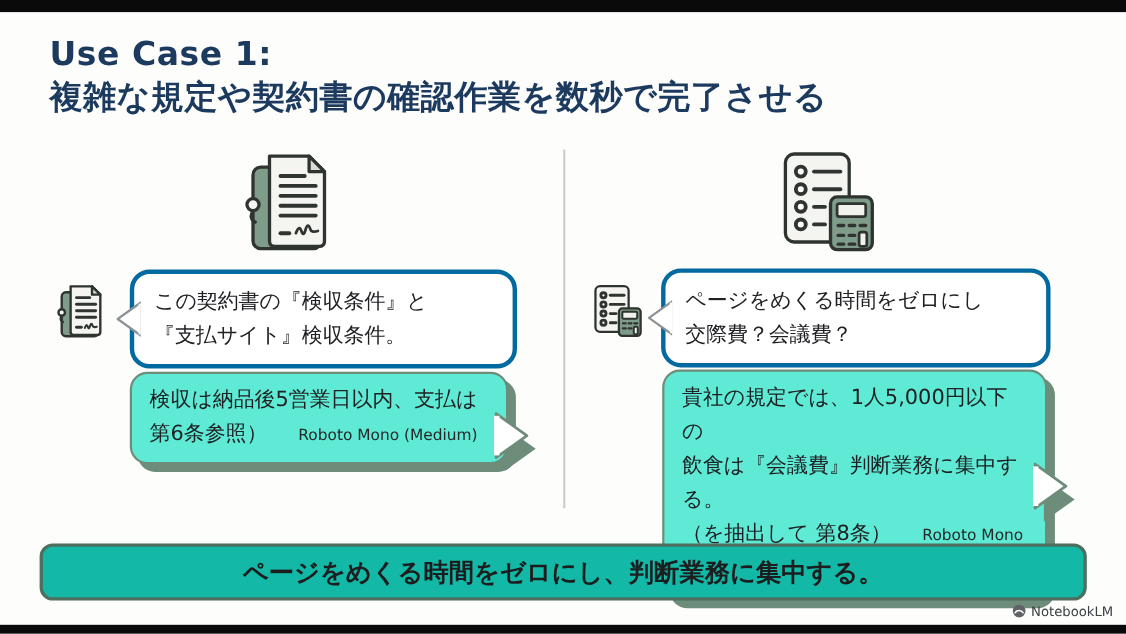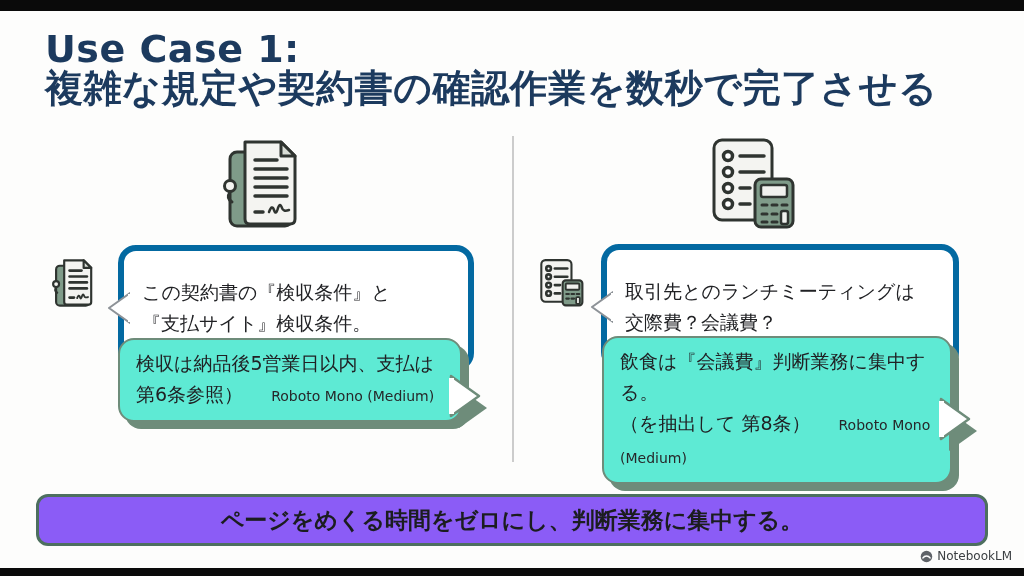--- a/index.html
+++ b/index.html
@@ -6,51 +6,51 @@
   .stage{
     position:relative;width:1024px;height:576px;overflow:hidden;
     background:#fdfdfc;
     font-family:"DejaVu Sans","Liberation Sans",sans-serif;
     color:#202124;
   }
   .bar{position:absolute;left:0;width:1024px;background:#0a0a0a;}
   .bar.top{top:0;height:11px;}
   .bar.bottom{bottom:0;height:8px;}
 
-  .title{position:absolute;left:45px;top:30px;color:#1c3a5e;font-weight:700;line-height:39px;font-size:38px;letter-spacing:.5px;}
+  .title{position:absolute;left:45px;top:30px;color:#1c3a5e;font-weight:700;line-height:39px;font-size:30px;letter-spacing:.5px;}
 
   .divider{position:absolute;left:512px;top:136px;width:2px;height:326px;background:#cccccc;}
 
   .icon-box{position:absolute;}
 
   
   .q-bubble{
-    position:absolute;background:#fff;border:6px solid #0369a1;border-radius:18px;
-    padding:26px 18px;font-size:19px;font-weight:500;line-height:31px;
+    position:absolute;background:#fff;border:4px solid #0369a1;border-radius:18px;
+    padding:10px 18px;font-size:19px;font-weight:500;line-height:31px;
   }
   .q-tail{position:absolute;left:-18px;top:50%;transform:translateY(-50%);}
 
   
   .a-bubble{
     position:absolute;background:#5eead4;border:2.5px solid #6e8c7a;border-radius:16px;
     box-shadow:7px 7px 0 0 #6e8c7a;
     padding:8px 16px;font-size:19px;font-weight:500;line-height:31px;
   }
   .a-tail{position:absolute;right:-31px;top:38%;}
   .font-note{font-size:14px;font-weight:400;margin-left:22px;color:#26282a;}
 
   .banner{
     position:absolute;left:36px;top:494px;width:946px;height:46px;
-    background:#8b5cf6;border:3px solid #4d6f5f;border-radius:12px;
+    background:#14b8a6;border:3px solid #4d6f5f;border-radius:12px;
     display:flex;align-items:center;justify-content:center;
     font-size:23px;font-weight:600;color:#1b1d1f;
   }
 
   .footer{
-    position:absolute;right:12px;top:549px;display:flex;align-items:center;gap:4px;
+    position:absolute;right:12px;top:549px;display:flex;gap:4px;
     font-size:12px;font-weight:500;color:#3c4043;
   }
 </style>
 </head>
 <body>
 
 <div class="stage">
   <div class="bar top"></div>
 
   <div class="title">
@@ -146,21 +146,21 @@
     </svg>
     <div>この契約書の『検収条件』と</div>
     <div>『支払サイト』検収条件。</div>
   </div>
 
   <div class="q-bubble" style="left:601px;top:244px;width:310px;">
     <svg class="q-tail" width="24" height="36" viewBox="0 0 24 36">
       <path d="M24 3 L3 18 L24 33 Z" fill="#ffffff" stroke="#8d9297" stroke-width="2" stroke-linejoin="round"></path>
       <rect x="22" y="4" width="4" height="28" fill="#ffffff"></rect>
     </svg>
-    <div>取引先とのランチミーティングは</div>
+    <div>ページをめくる時間をゼロにし</div>
     <div>交際費？会議費？</div>
   </div>
 
   <div class="a-bubble" style="left:118px;top:338px;width:308px;">
     <svg class="a-tail" width="42" height="62" viewBox="0 0 42 62">
       <path d="M10 18 L38 38 L10 58 Z" fill="#6e8c7a"></path>
       <path d="M2 6 L30 26 L2 46 Z" fill="#ffffff" stroke="#6e8c7a" stroke-width="2.5" stroke-linejoin="round"></path>
       <rect x="0" y="8" width="5" height="36" fill="#ffffff"></rect>
     </svg>
     <div>検収は納品後5営業日以内、支払は</div>
@@ -169,20 +169,21 @@
       <span class="font-note">Roboto Mono (Medium)</span>
     </div>
   </div>
 
   <div class="a-bubble" style="left:602px;top:336px;width:314px;">
     <svg class="a-tail" width="42" height="62" viewBox="0 0 42 62">
       <path d="M10 18 L38 38 L10 58 Z" fill="#6e8c7a"></path>
       <path d="M2 6 L30 26 L2 46 Z" fill="#ffffff" stroke="#6e8c7a" stroke-width="2.5" stroke-linejoin="round"></path>
       <rect x="0" y="8" width="5" height="36" fill="#ffffff"></rect>
     </svg>
+    <div>貴社の規定では、1人5,000円以下の</div>
     <div>飲食は『会議費』判断業務に集中する。</div>
     <div>
       <span>（を抽出して 第8条）</span>
       <span class="font-note">Roboto Mono (Medium)</span>
     </div>
   </div>
 
   <div class="banner">
     <span>ページをめくる時間をゼロにし、判断業務に集中する。</span>
   </div>

